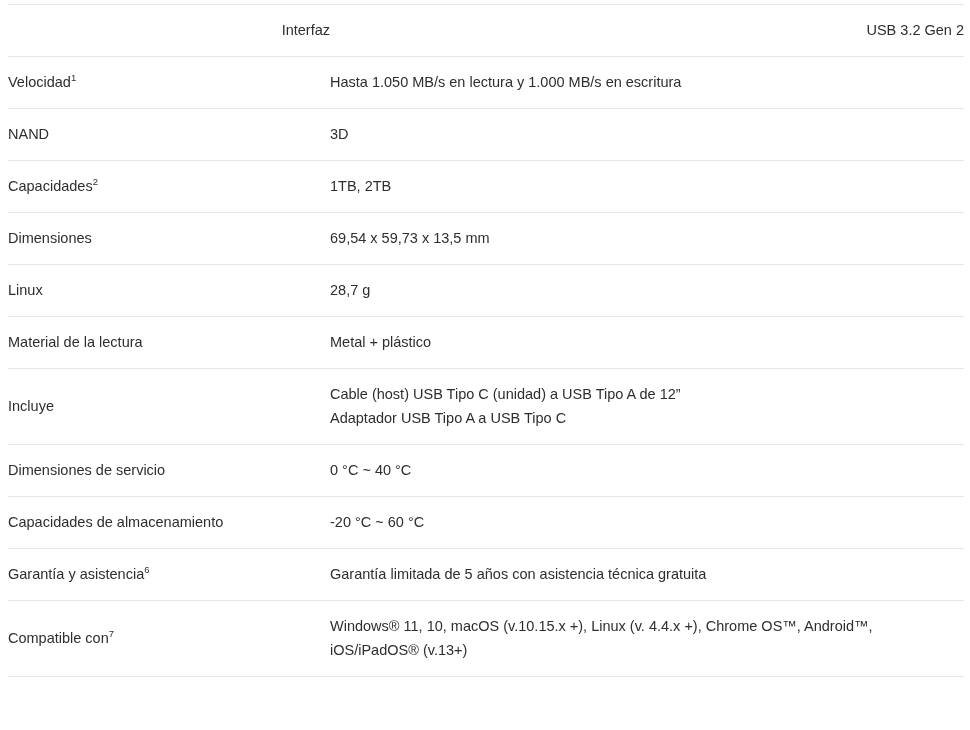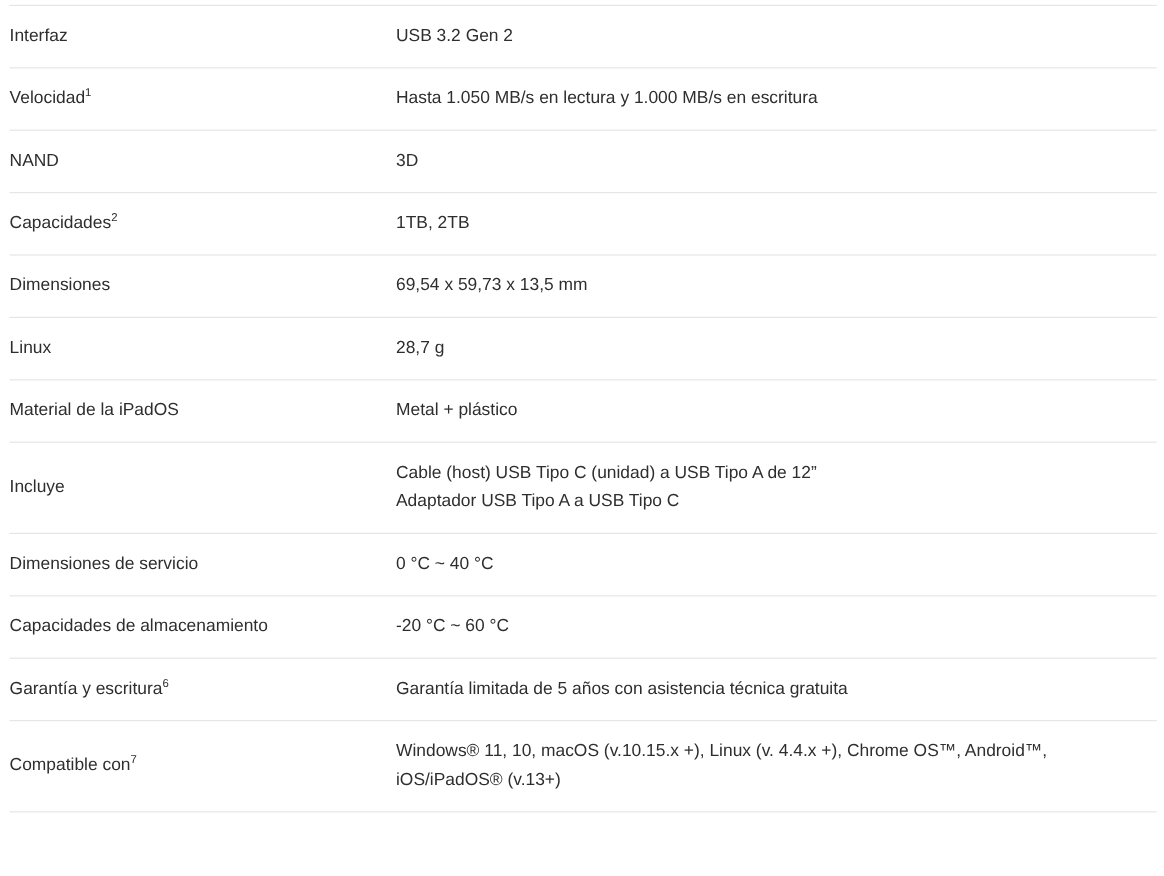--- a/index.html
+++ b/index.html
@@ -25,20 +25,21 @@
     width: 956px;
     border-collapse: collapse;
     table-layout: fixed;
     background: #ffffff;
   }
   table.spec-table tr {
     border-bottom: 1px solid #e6e6e6;
   }
   table.spec-table tr:first-child {
     border-top: 1px solid #e6e6e6;
+    text-align: right;
   }
   table.spec-table td {
     vertical-align: middle;
     font-size: 14.5px;
     line-height: 1.45;
     color: #2e2e2e;
     padding: 15px 0 15px 0;
   }
   td.label-cell {
     width: 322px;
@@ -97,21 +98,21 @@
             <span class="val-line">69,54 x 59,73 x 13,5 mm</span>
           </td>
         </tr>
         <tr>
           <td class="label-cell"><span>Linux</span></td>
           <td class="value-cell">
             <span class="val-line">28,7 g</span>
           </td>
         </tr>
         <tr>
-          <td class="label-cell"><span>Material de la iPadOS</span></td>
+          <td class="label-cell"><span>Material de la lectura</span></td>
           <td class="value-cell">
             <span class="val-line">Metal + plástico</span>
           </td>
         </tr>
         <tr>
           <td class="label-cell"><span>Incluye</span></td>
           <td class="value-cell">
             <span class="val-line">Cable (host) USB Tipo C (unidad) a USB Tipo A de 12”</span>
             <span class="val-line">Adaptador USB Tipo A a USB Tipo C</span>
           </td>
@@ -122,21 +123,21 @@
             <span class="val-line">0 °C ~ 40 °C</span>
           </td>
         </tr>
         <tr>
           <td class="label-cell"><span>Capacidades de almacenamiento</span></td>
           <td class="value-cell">
             <span class="val-line">-20 °C ~ 60 °C</span>
           </td>
         </tr>
         <tr>
-          <td class="label-cell"><span>Garantía y escritura</span><span class="sup">6</span></td>
+          <td class="label-cell"><span>Garantía y asistencia</span><span class="sup">6</span></td>
           <td class="value-cell">
             <span class="val-line">Garantía limitada de 5 años con asistencia técnica gratuita</span>
           </td>
         </tr>
         <tr>
           <td class="label-cell"><span>Compatible con</span><span class="sup">7</span></td>
           <td class="value-cell">
             <span class="val-line">Windows® 11, 10, macOS (v.10.15.x +), Linux (v. 4.4.x +), Chrome OS™, Android™,</span>
             <span class="val-line">iOS/iPadOS® (v.13+)</span>
           </td>

